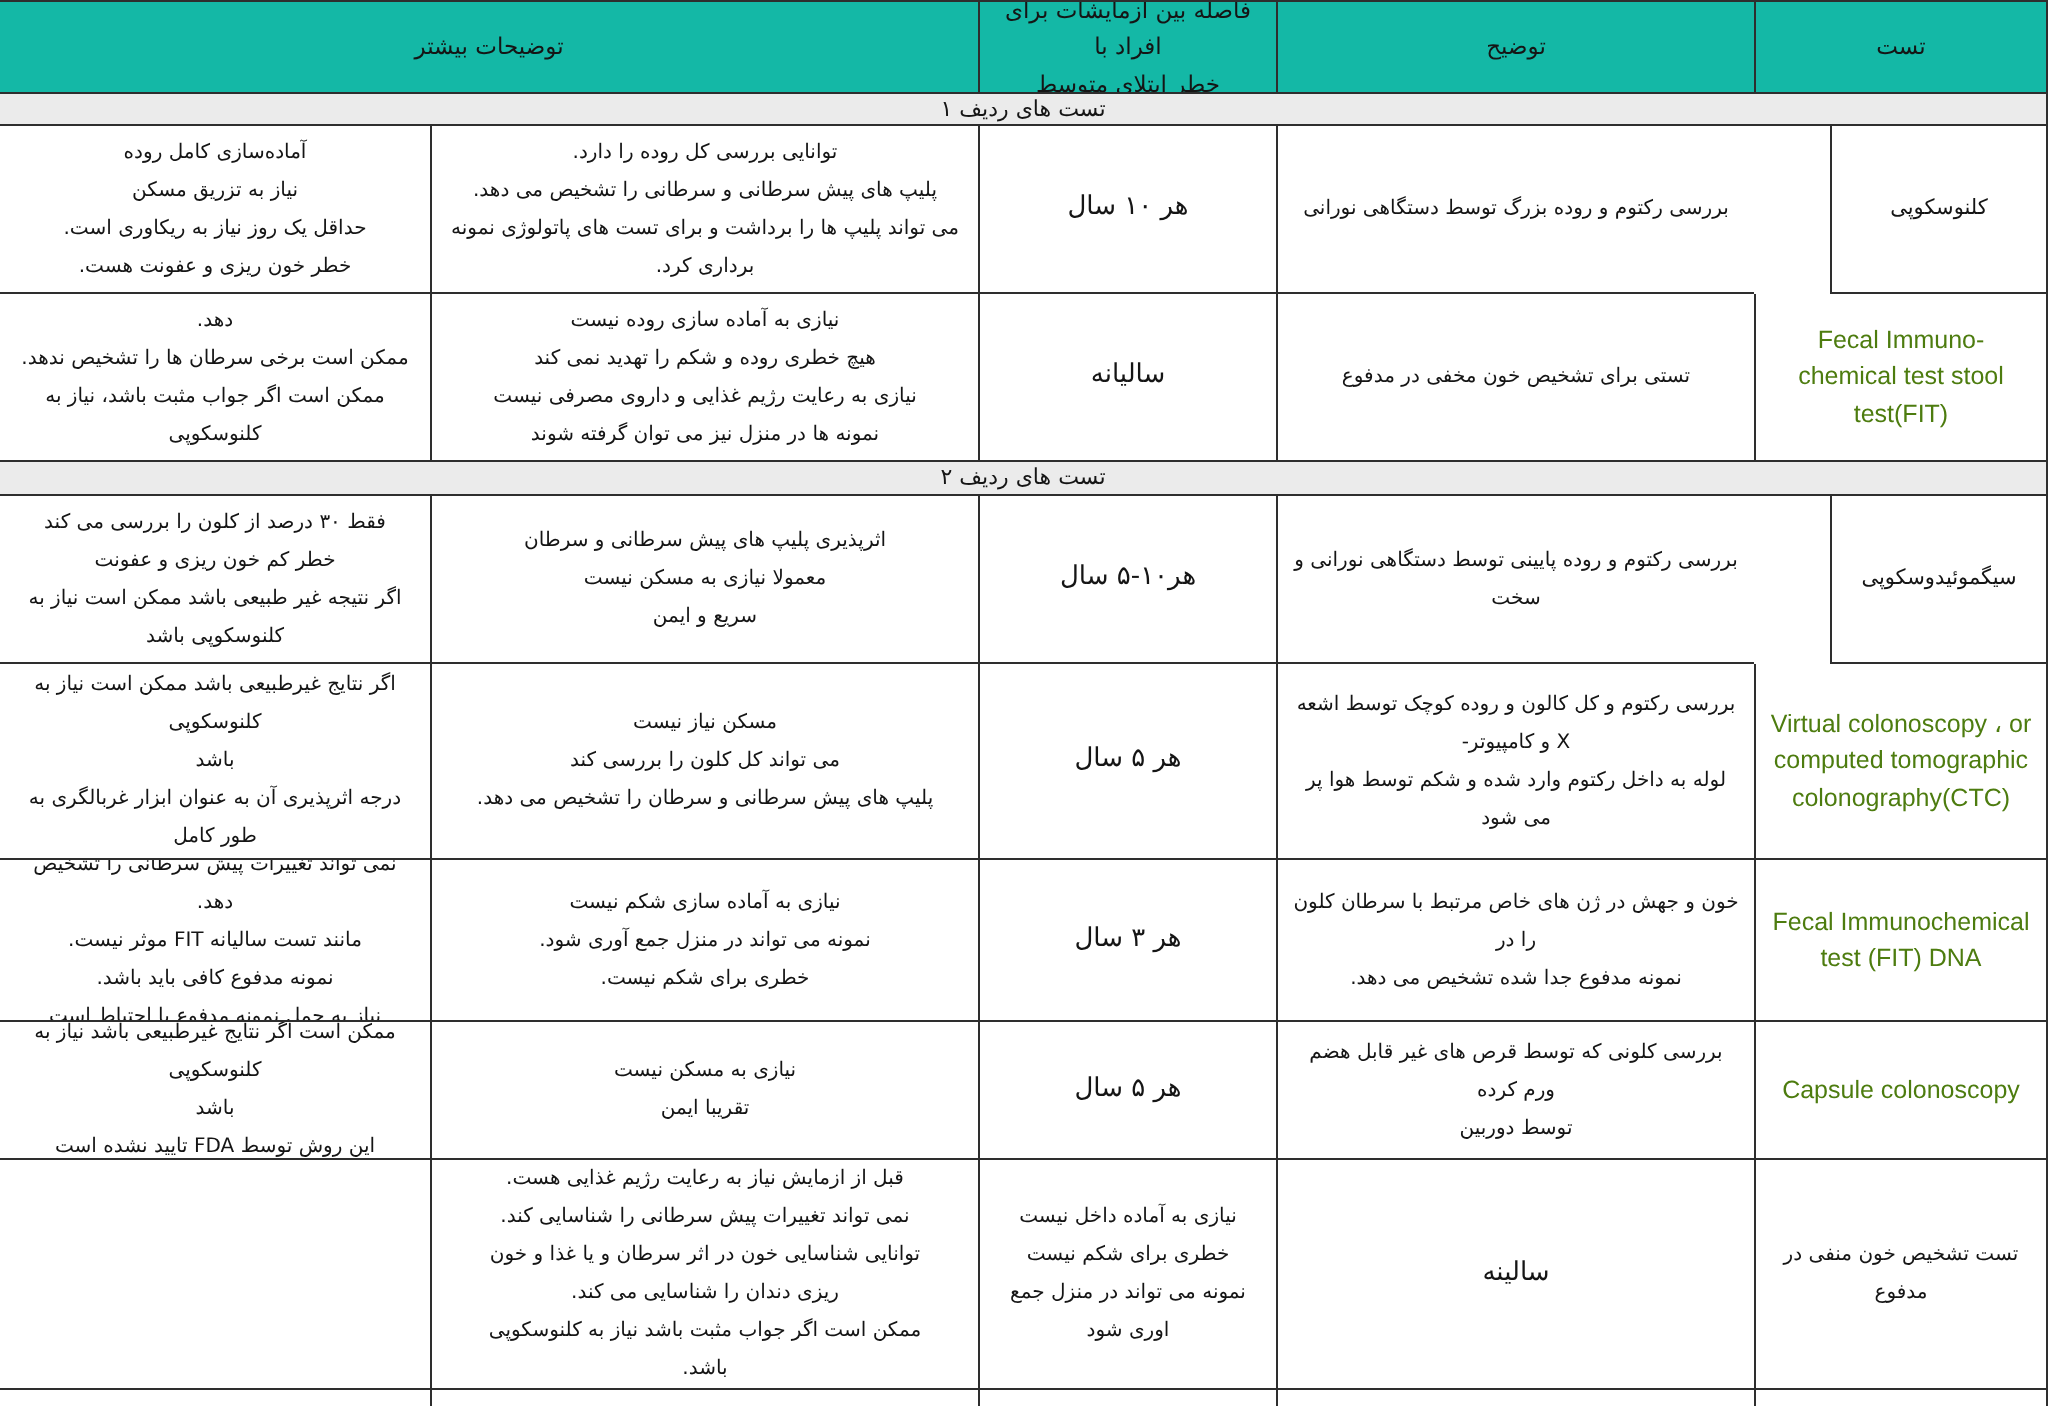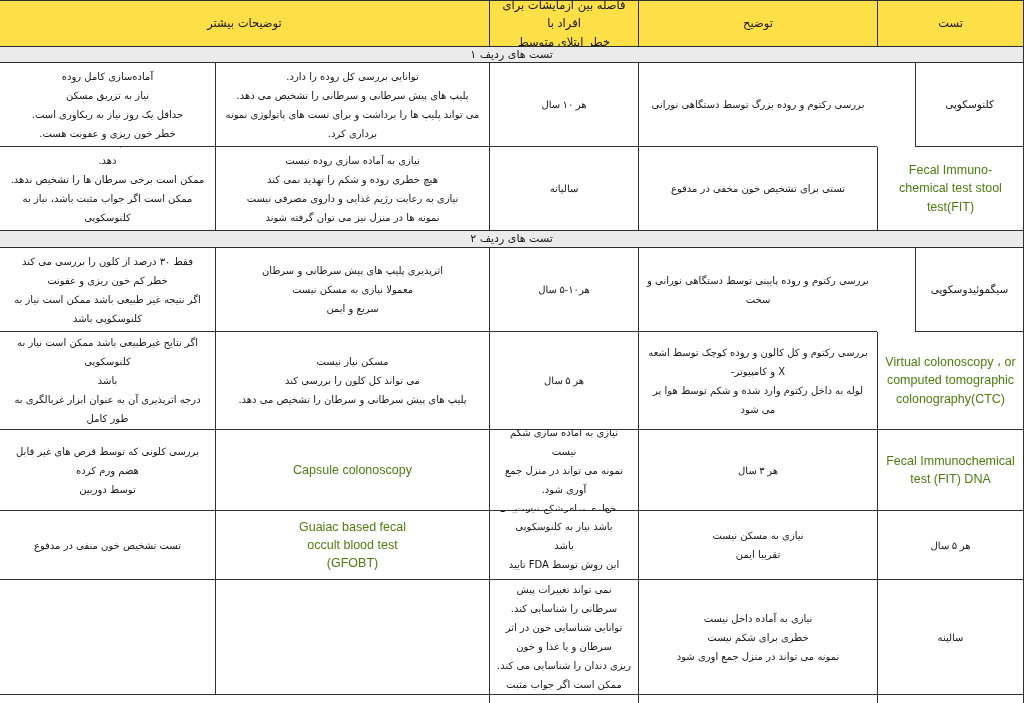--- a/index.html
+++ b/index.html
@@ -21,26 +21,26 @@
     border-left:1px solid #2e2e2e;
     border-bottom:1px solid #2e2e2e;
     display:flex; align-items:center; justify-content:center;
     text-align:center;
     white-space:pre-line;
     overflow:hidden;
     padding:2px 7px;
     font-size:10px;
     line-height:1.9;
   }
-  .hdr { background:#fde047; font-size:11.5px; line-height:1.6; }
+  .hdr { background:#14b8a6; font-size:11.5px; line-height:1.6; }
   .span2 { grid-column:span 2; }
   .section { grid-column:1 / -1; background:#ebebeb; font-size:11px; line-height:1.2; padding:0; }
   .en { font-family:"Liberation Sans","DejaVu Sans",sans-serif; direction:ltr; font-size:12.5px; line-height:1.45; color:#4d7c0f; }
   .fa-test { font-size:10.5px;margin-left:38px; }
-  .interval { font-size:10px;font-family:Liberation Serif, serif; }
+  .interval { font-size:13px; }
   .empty { padding:0; }
 </style>
 </head>
 <body>
 
 <div class="table">
 
   <div class="cell hdr">تست</div>
   <div class="cell hdr">توضیح</div>
   <div class="cell hdr">فاصله بین آزمایشات برای افراد با
@@ -97,38 +97,41 @@
 می تواند کل کلون را بررسی کند
 پلیپ های پیش سرطانی و سرطان را تشخیص می دهد.</div>
   <div class="cell">نیاز به آماده سازی شکم هست
 اگر نتایج غیرطبیعی باشد ممکن است نیاز به کلنوسکوپی
 باشد
 درجه اثرپذیری آن به عنوان ابزار غربالگری به طور کامل
 مورد قبول نیست</div>
 
   <div class="cell en">Fecal Immunochemical
 test (FIT) DNA</div>
+  <div class="cell">خون و جهش در ژن های خاص مرتبط با سرطان کلون را در
+نمونه مدفوع جدا شده تشخیص می دهد.</div>
   <div class="cell interval">هر ۳ سال</div>
   <div class="cell">نیازی به آماده سازی شکم نیست
 نمونه می تواند در منزل جمع آوری شود.
 خطری برای شکم نیست.</div>
+  <div class="cell">نمی تواند تغییرات پیش سرطانی را تشخیص دهد.
+مانند تست سالیانه FIT موثر نیست.
+نمونه مدفوع کافی باید باشد.
+نیاز به حمل نمونه مدفوع با احتیاط است</div>
 
   <div class="cell en">Capsule colonoscopy</div>
   <div class="cell">بررسی کلونی که توسط قرص های غیر قابل هضم ورم کرده
 توسط دوربین</div>
   <div class="cell interval">هر ۵ سال</div>
   <div class="cell">نیازی به مسکن نیست
 تقریبا ایمن</div>
   <div class="cell">ممکن است اگر نتایج غیرطبیعی باشد نیاز به کلنوسکوپی
 باشد
 این روش توسط FDA تایید نشده است</div>
 
-  <div class="cell en">Guaiac based fecal
-occult blood test
-(GFOBT)</div>
   <div class="cell">تست تشخیص خون منفی در مدفوع</div>
   <div class="cell interval">سالینه</div>
   <div class="cell">نیازی به آماده داخل نیست
 خطری برای شکم نیست
 نمونه می تواند در منزل جمع اوری شود</div>
   <div class="cell">قبل از ازمایش نیاز به رعایت رژیم غذایی هست.
 نمی تواند تغییرات پیش سرطانی را شناسایی کند.
 توانایی شناسایی خون در اثر سرطان و یا غذا و خون
 ریزی دندان را شناسایی می کند.
 ممکن است اگر جواب مثبت باشد نیاز به کلنوسکوپی

